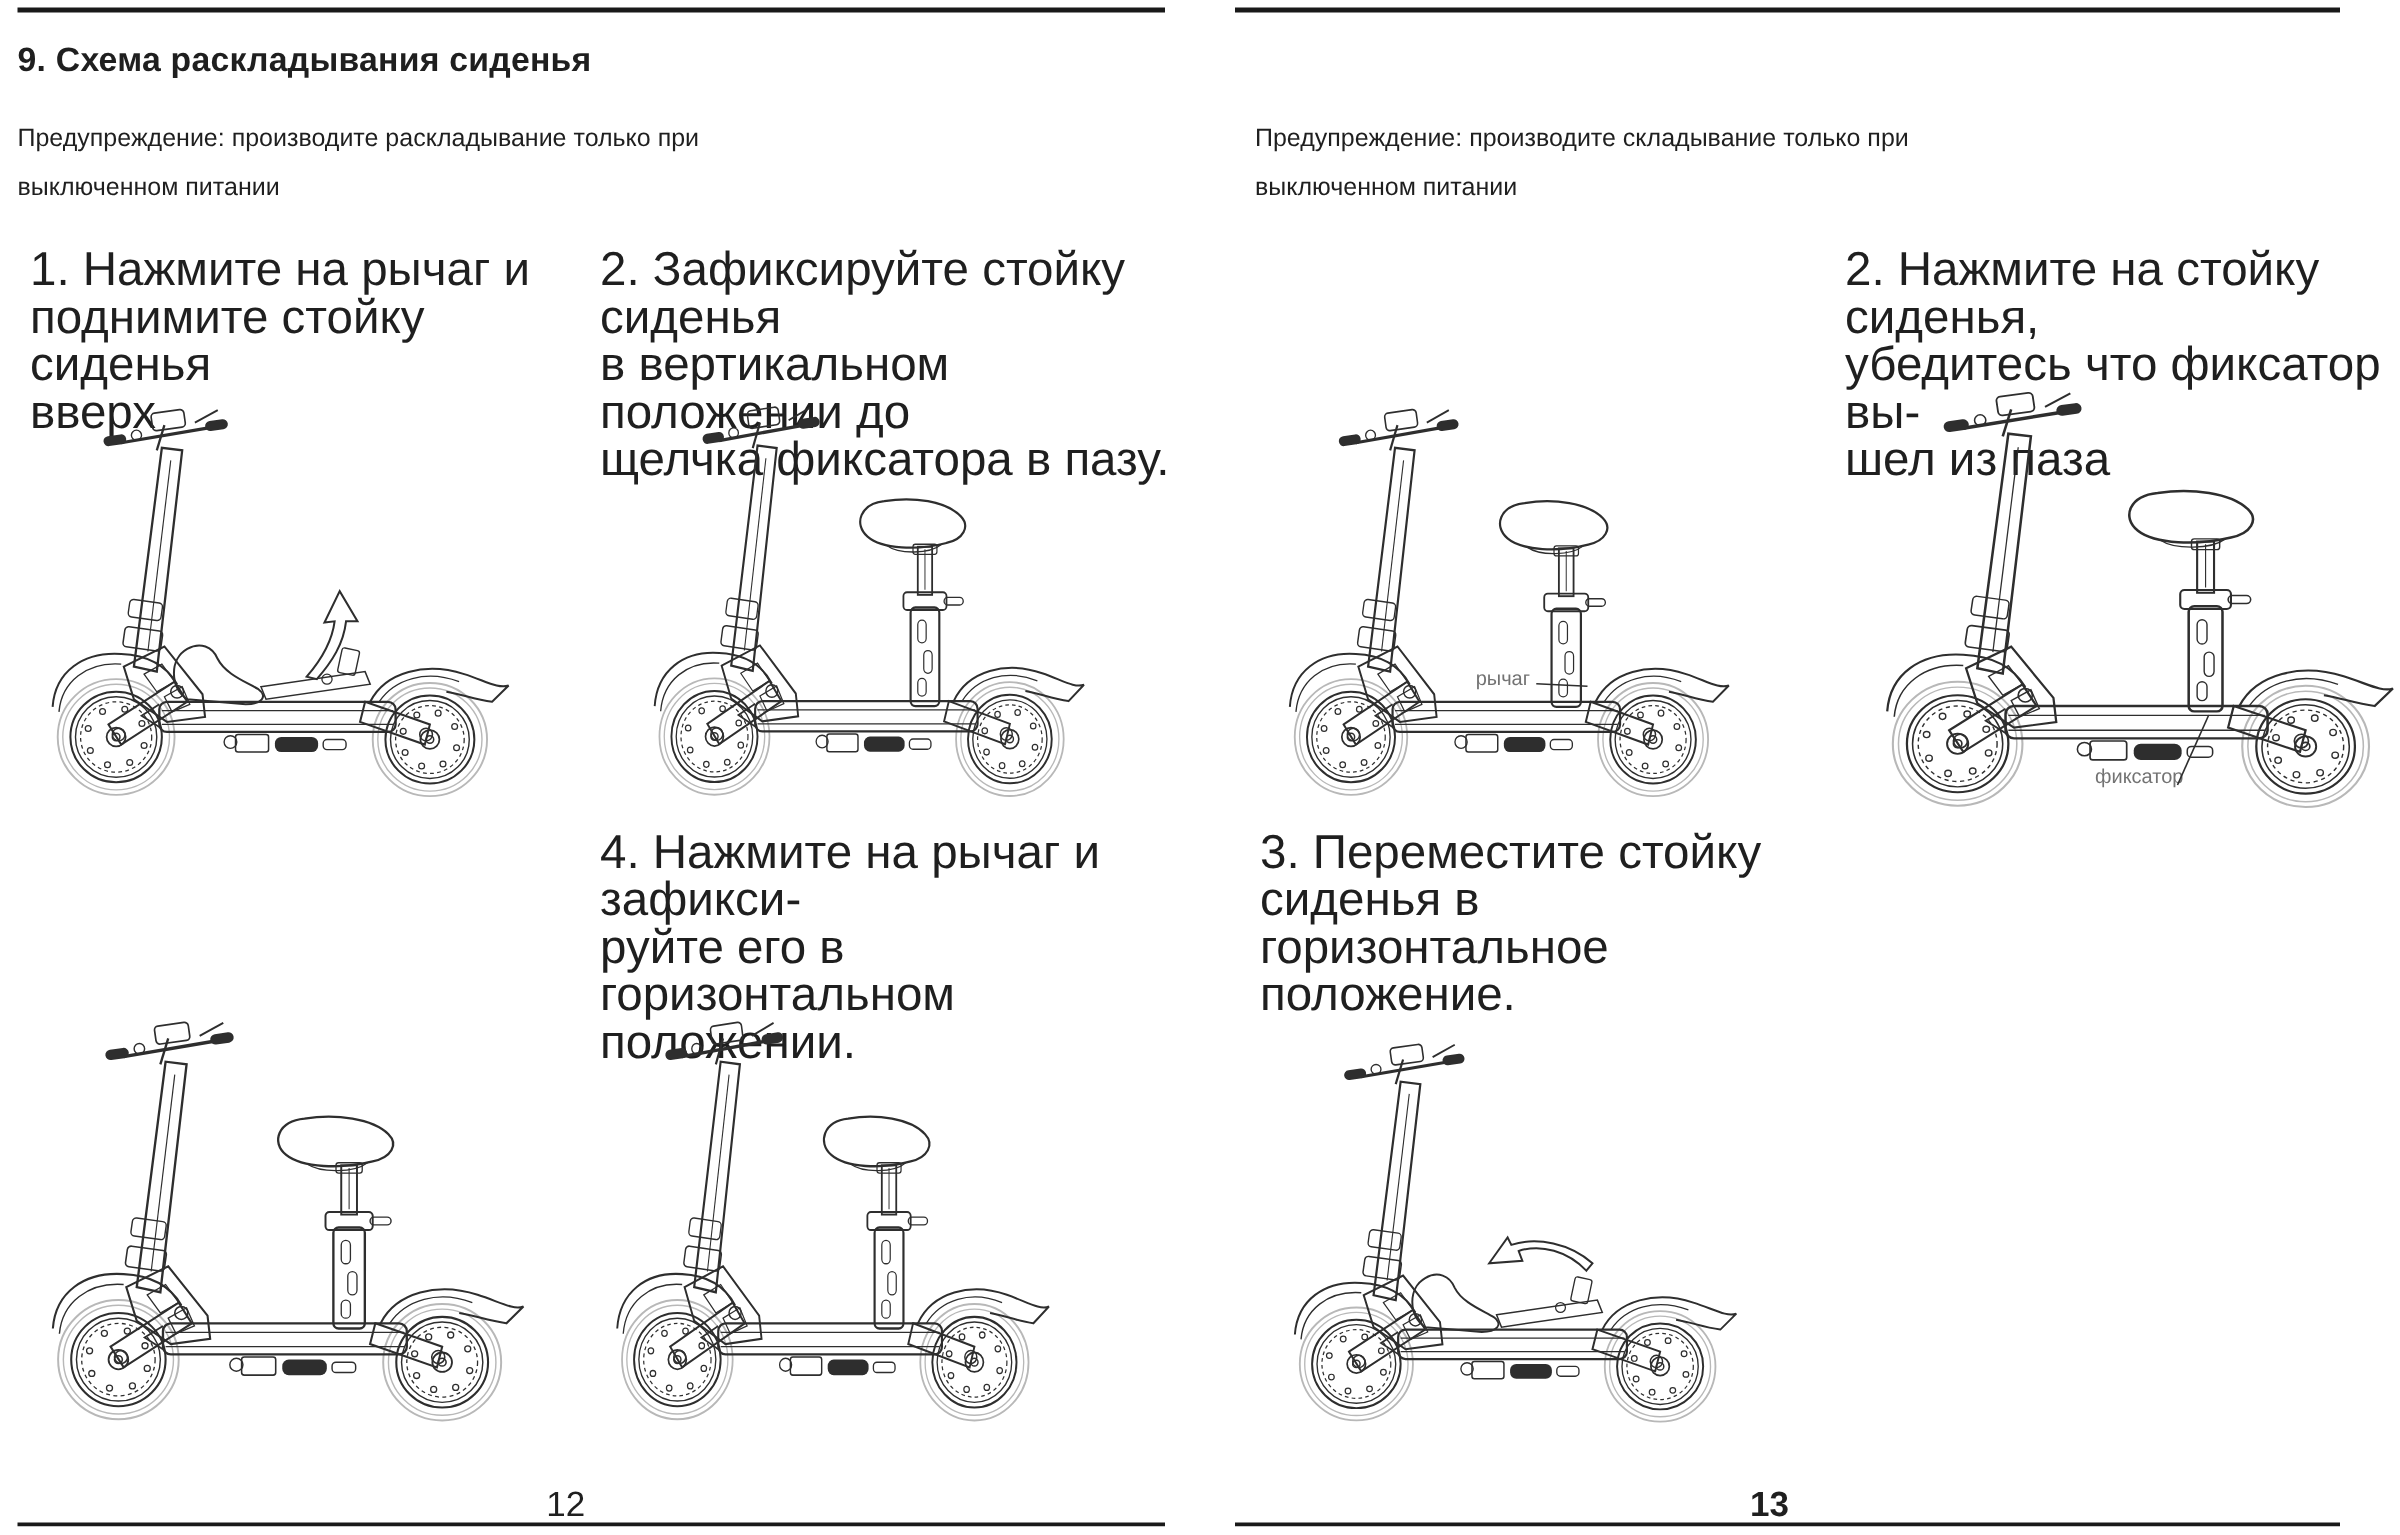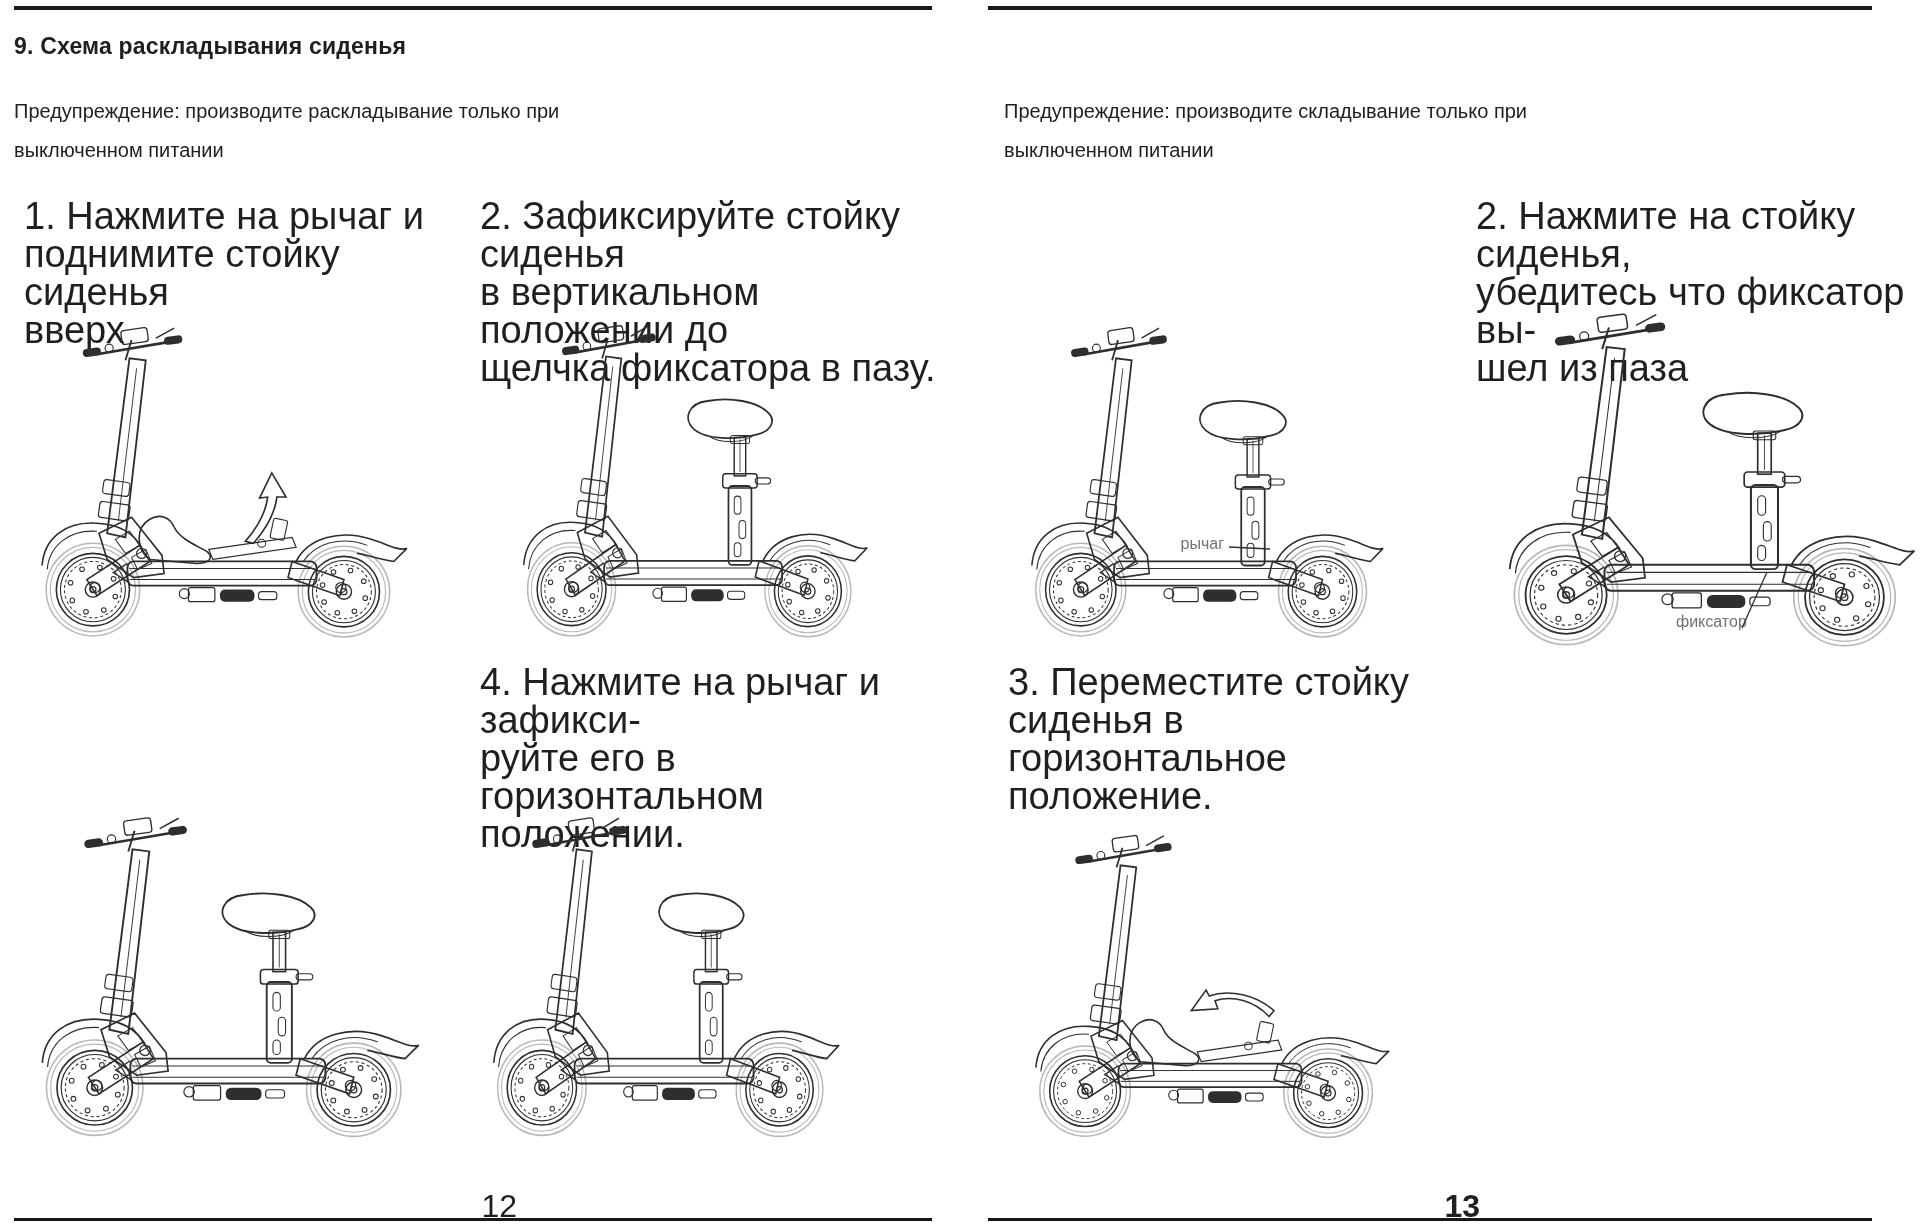--- a/index.html
+++ b/index.html
@@ -4,26 +4,26 @@
 <style>
   html,body{margin:0;padding:0;background:#ffffff;}
   .canvas{
     position:relative;width:1920px;height:1228px;background:#ffffff;
     font-family:"Liberation Sans", sans-serif;color:#1f1f1f;overflow:hidden;
   }
   .page{position:absolute;top:0;width:960px;height:1228px;}
   .page-left{left:0;}
   .page-right{left:960px;}
   .rule{position:absolute;background:#191919;}
-  .title{position:absolute;font-size:23px;font-weight:bold;margin:0;white-space:nowrap;letter-spacing:0.2px;}
+  .title{position:absolute;font-size:27px;font-weight:bold;margin:0;white-space:nowrap;letter-spacing:0.2px;}
   .warning{position:absolute;font-size:20px;line-height:39px;margin:0;white-space:pre-line;}
   .step{position:absolute;font-size:38px;line-height:38px;white-space:pre-line;}
   .fig{position:absolute;margin:0;padding:0;}
   .fig svg{display:block;width:100%;height:100%;}
-  .pageno{position:absolute;font-size:32px;text-align:right;width:80px;}
+  .pageno{position:absolute;font-size:28px;text-align:left;width:80px;}
   .fig-label{position:absolute;font-size:16px;color:#737373;white-space:nowrap;}
   .leader{position:absolute;overflow:visible;}
 </style>
 </head>
 <body>
 
 <div class="canvas">
 
   <div class="page page-left">
     <div class="rule" style="left:14px;top:6px;width:918px;height:4px;"></div>

